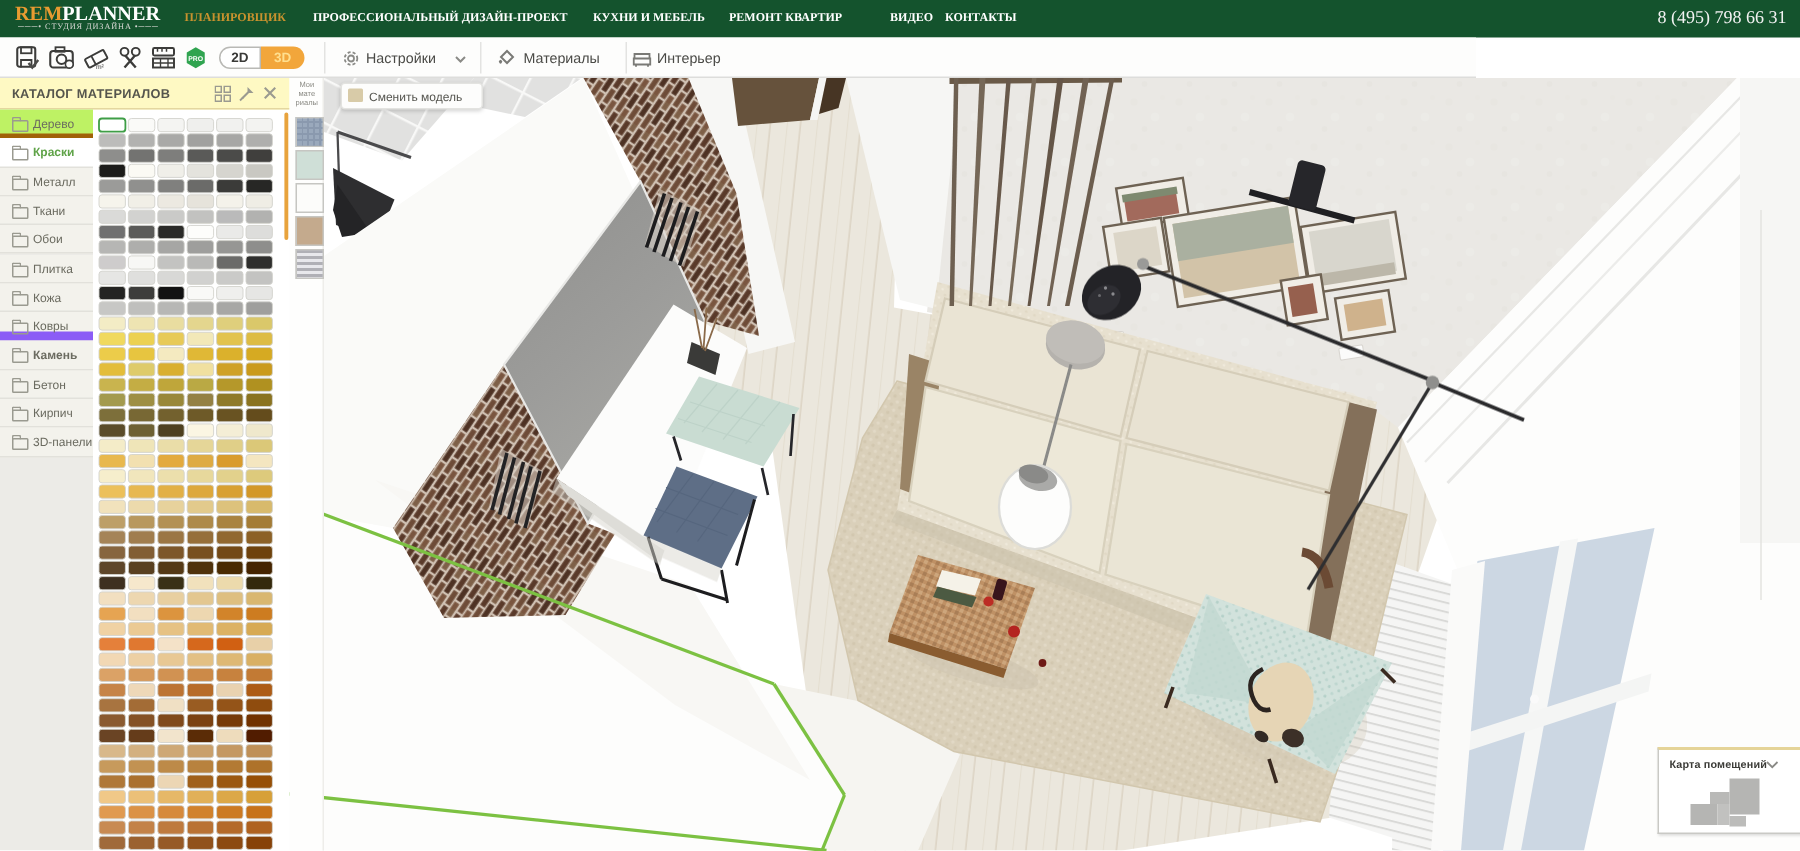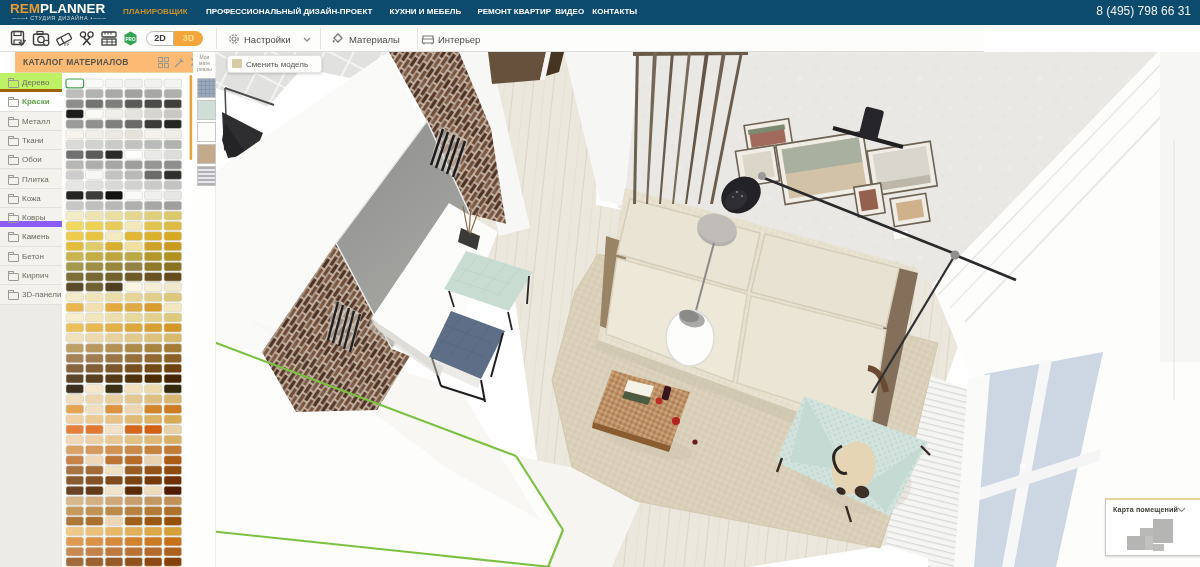--- a/index.html
+++ b/index.html
@@ -1,32 +1,32 @@
 <!DOCTYPE html>
 <html><head><meta charset="utf-8">
 <style>
 html,body{margin:0;padding:0;width:1200px;height:567px;overflow:hidden;background:#fff;
 font-family:"Liberation Sans", sans-serif;}
 .abs{position:absolute;}
 </style></head>
 <body>
 
-<div class="abs" style="left:0;top:0;width:1200px;height:25px;background:#0c4a6e;z-index:40;">
+<div class="abs" style="left:0;top:0;width:1200px;height:25px;background:#14532d;z-index:40;font-family:Liberation Serif, serif;">
 
   <div class="abs" style="left:10px;top:1px;width:130px;height:23px;">
     <div style="font-size:13.5px;font-weight:700;letter-spacing:0px;line-height:13px;margin-top:1px;"><span style="color:#e89b31;">REM</span><span style="color:#fff;">PLANNER</span></div>
     <div style="font-size:5.5px;color:#d8d8d4;letter-spacing:0.6px;margin-top:0px;margin-left:2px;">───•&nbsp;СТУДИЯ ДИЗАЙНА&nbsp;•───</div>
   </div>
 
   <div class="abs" style="left:123px;top:7px;width:700px;font-size:8px;font-weight:700;color:#fff;white-space:nowrap;">
     <span style="color:#c8922e;">ПЛАНИРОВЩИК</span>
     <span style="margin-left:16px;">ПРОФЕССИОНАЛЬНЫЙ ДИЗАЙН-ПРОЕКТ</span>
     <span style="margin-left:15px;">КУХНИ И МЕБЕЛЬ</span>
     <span style="margin-left:14px;">РЕМОНТ КВАРТИР</span>
-    <span style="margin-left:2px;">ВИДЕО</span>
+    <span style="margin-left:30px;">ВИДЕО</span>
     <span style="margin-left:6px;">КОНТАКТЫ</span>
   </div>
 
   <div class="abs" style="right:9px;top:4px;font-size:12px;color:#f2f2f2;">8 (495) 798 66 31</div>
 </div>
 
 <div class="abs" style="left:0;top:25px;width:984px;height:27px;background:#fdfdfc;border-bottom:1px solid #dddddb;box-sizing:border-box;z-index:40;">
 
   <svg class="abs" style="left:10px;top:5px;" width="17" height="17" viewBox="0 0 17 17">
     <rect x="1.5" y="1.5" width="12" height="13" rx="1.5" fill="none" stroke="#3c3c3a" stroke-width="1.4"></rect>
@@ -406,21 +406,21 @@
 <g>
       <line x1="195" y1="335" x2="516" y2="456" stroke="#7cc142" stroke-width="2.2"></line>
       <line x1="516" y1="456" x2="563" y2="530" stroke="#7cc142" stroke-width="2.2"></line>
       <line x1="563" y1="530" x2="548" y2="567" stroke="#7cc142" stroke-width="2.2"></line>
       <line x1="190" y1="529" x2="551" y2="567" stroke="#7cc142" stroke-width="2.2"></line>
     </g>
 </svg>
 
 <div class="abs" style="left:0;top:52px;width:193px;height:515px;background:#ffffff;z-index:30;overflow:hidden;">
 
-<div class="abs" style="left:15px;top:0;width:193px;height:21px;background:#fdba74;border-bottom:1px solid #e4d79f;box-sizing:border-box;">
+<div class="abs" style="left:0;top:0;width:193px;height:21px;background:#fef9c3;border-bottom:1px solid #e4d79f;box-sizing:border-box;">
       <span style="position:absolute;left:8px;top:5px;font-size:8.5px;font-weight:700;color:#55554d;letter-spacing:0.2px;">КАТАЛОГ МАТЕРИАЛОВ</span>
       <svg style="position:absolute;left:143px;top:5px;" width="11" height="11" viewBox="0 0 11 11">
         <rect x="0.5" y="0.5" width="4" height="4" fill="none" stroke="#9a9a90" stroke-width="1"></rect>
         <rect x="6.5" y="0.5" width="4" height="4" fill="none" stroke="#9a9a90" stroke-width="1"></rect>
         <rect x="0.5" y="6.5" width="4" height="4" fill="none" stroke="#9a9a90" stroke-width="1"></rect>
         <rect x="6.5" y="6.5" width="4" height="4" fill="none" stroke="#9a9a90" stroke-width="1"></rect>
       </svg>
       <svg style="position:absolute;left:159px;top:5px;" width="11" height="11" viewBox="0 0 11 11">
         <path d="M6 1 l4 4 l-3 0 l-4 4 l-1 -1 l4 -4 l0 -3z" fill="#9a9a90"></path>
         <line x1="3" y1="8" x2="1" y2="10" stroke="#9a9a90" stroke-width="1.2"></line>
@@ -467,21 +467,21 @@
         <span style="position:absolute;left:22px;top:5px;font-size:8px;font-weight:400;color:#6b6b60;white-space:nowrap;">Кожа</span>
       </div>
 <div style="position:absolute;left:0;top:135.1px;width:62px;height:19.3px;background:#f3f2ec;border-bottom:6px solid #8b5cf6;box-sizing:border-box;">
         <span style="position:absolute;left:8px;top:7px;width:9px;height:6px;border:1px solid #9a9a90;border-radius:1px;"></span>
         <span style="position:absolute;left:8px;top:5px;width:4px;height:2px;border:1px solid #9a9a90;border-bottom:none;border-radius:1px 1px 0 0;"></span>
         <span style="position:absolute;left:22px;top:5px;font-size:8px;font-weight:400;color:#6b6b60;white-space:nowrap;">Ковры</span>
       </div>
 <div style="position:absolute;left:0;top:154.4px;width:62px;height:19.3px;background:#f3f2ec;border-bottom:1px solid #e2e1db;box-sizing:border-box;">
         <span style="position:absolute;left:8px;top:7px;width:9px;height:6px;border:1px solid #9a9a90;border-radius:1px;"></span>
         <span style="position:absolute;left:8px;top:5px;width:4px;height:2px;border:1px solid #9a9a90;border-bottom:none;border-radius:1px 1px 0 0;"></span>
-        <span style="position:absolute;left:22px;top:5px;font-size:8px;font-weight:400;color:#6b6b60;white-space:nowrap;">Камень</span>
+        <span style="position:absolute;left:22px;top:5px;font-size:8px;font-weight:700;color:#6b6b60;white-space:nowrap;">Камень</span>
       </div>
 <div style="position:absolute;left:0;top:173.7px;width:62px;height:19.3px;background:#f3f2ec;border-bottom:1px solid #e2e1db;box-sizing:border-box;">
         <span style="position:absolute;left:8px;top:7px;width:9px;height:6px;border:1px solid #9a9a90;border-radius:1px;"></span>
         <span style="position:absolute;left:8px;top:5px;width:4px;height:2px;border:1px solid #9a9a90;border-bottom:none;border-radius:1px 1px 0 0;"></span>
         <span style="position:absolute;left:22px;top:5px;font-size:8px;font-weight:400;color:#6b6b60;white-space:nowrap;">Бетон</span>
       </div>
 <div style="position:absolute;left:0;top:193.0px;width:62px;height:19.3px;background:#f3f2ec;border-bottom:1px solid #e2e1db;box-sizing:border-box;">
         <span style="position:absolute;left:8px;top:7px;width:9px;height:6px;border:1px solid #9a9a90;border-radius:1px;"></span>
         <span style="position:absolute;left:8px;top:5px;width:4px;height:2px;border:1px solid #9a9a90;border-bottom:none;border-radius:1px 1px 0 0;"></span>
         <span style="position:absolute;left:22px;top:5px;font-size:8px;font-weight:400;color:#6b6b60;white-space:nowrap;">Кирпич</span>

